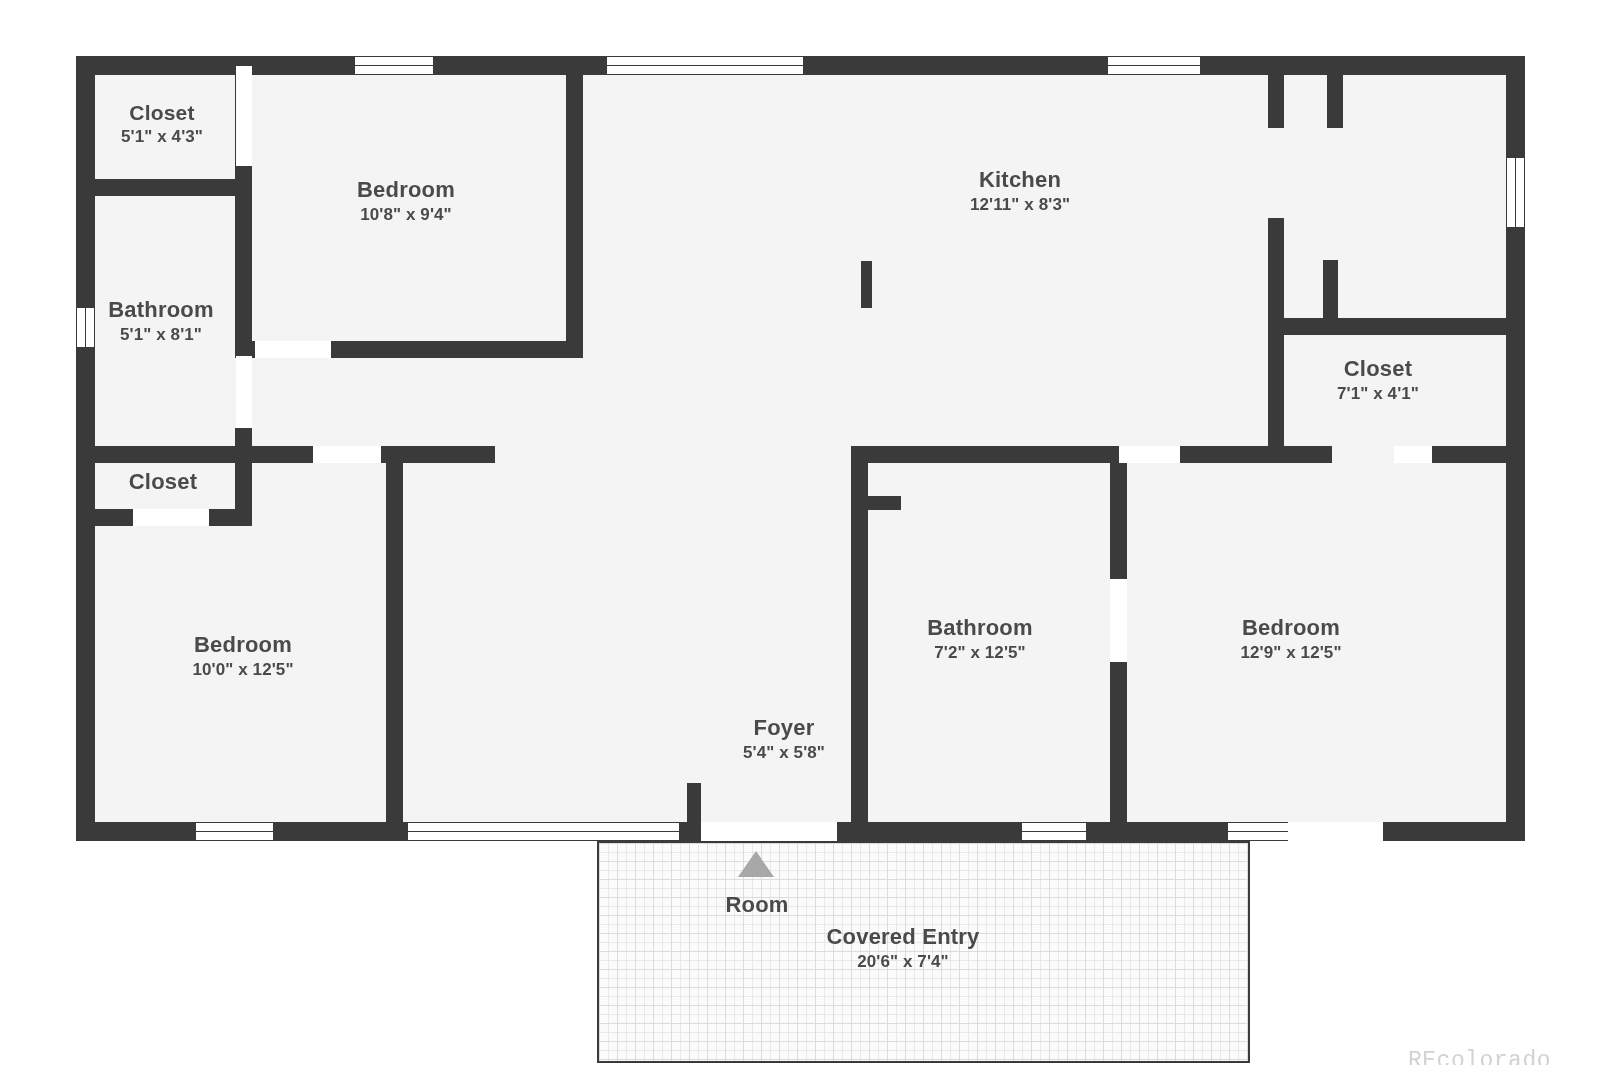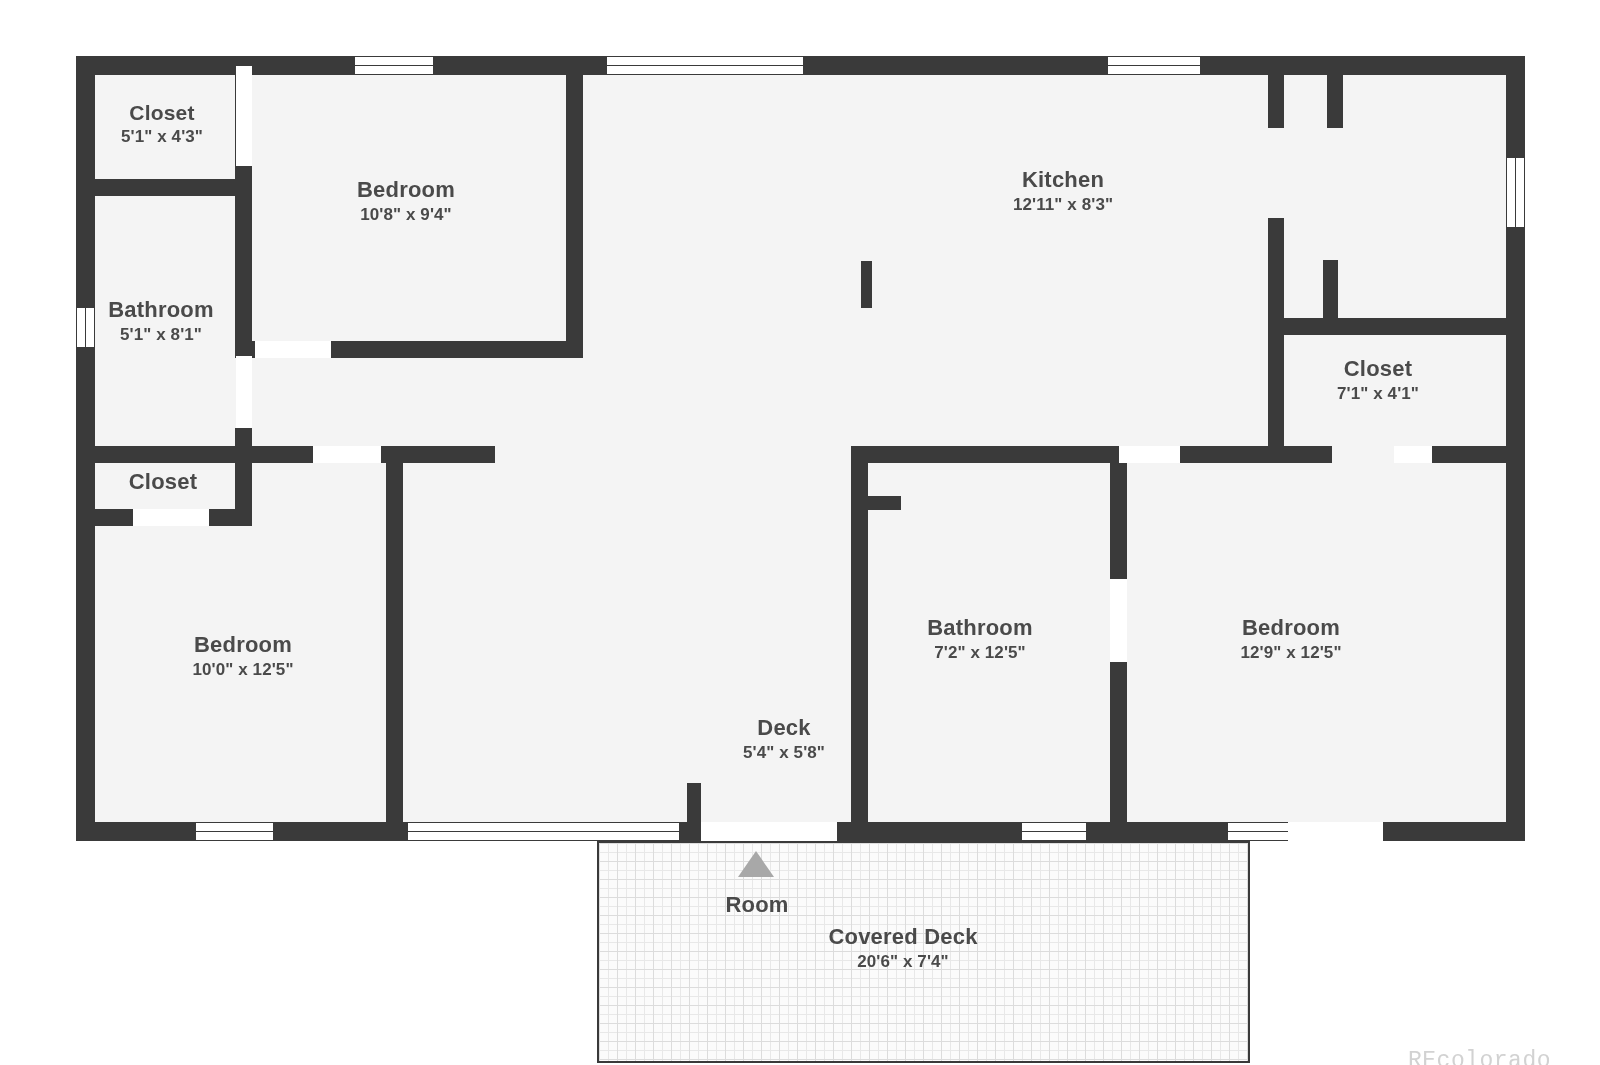--- a/index.html
+++ b/index.html
@@ -211,21 +211,21 @@
     <div class="name">Bathroom</div>
     <div class="dim">5'1" x 8'1"</div>
   </div>
 
   <div class="label" style="left:406px; top:140px;">
     <div class="name">Bedroom</div>
     <div class="dim">10'8" x 9'4"</div>
   </div>
 
 
-  <div class="label" style="left:1063px; top:130px;">
+  <div class="label" style="left:1020px; top:130px;">
     <div class="name">Kitchen</div>
     <div class="dim">12'11" x 8'3"</div>
   </div>
 
 
   <div class="label" style="left:1378px; top:319px;">
     <div class="name">Closet</div>
     <div class="dim">7'1" x 4'1"</div>
   </div>
 
@@ -234,36 +234,36 @@
     <div class="dim"></div>
   </div>
 
   <div class="label" style="left:243px; top:595px;">
     <div class="name">Bedroom</div>
     <div class="dim">10'0" x 12'5"</div>
   </div>
 
 
   <div class="label" style="left:784px; top:678px;">
-    <div class="name">Deck</div>
+    <div class="name">Foyer</div>
     <div class="dim">5'4" x 5'8"</div>
   </div>
 
   <div class="label" style="left:980px; top:578px;">
     <div class="name">Bathroom</div>
     <div class="dim">7'2" x 12'5"</div>
   </div>
 
   <div class="label" style="left:1291px; top:578px;">
     <div class="name">Bedroom</div>
     <div class="dim">12'9" x 12'5"</div>
   </div>
 
   <div class="label" style="left:903px; top:887px;">
-    <div class="name">Covered Deck</div>
+    <div class="name">Covered Entry</div>
     <div class="dim">20'6" x 7'4"</div>
   </div>
 
   <div class="entry-arrow" style="left:738px; top:815px;"></div>
   <div class="label" style="left:757px; top:855px;">
     <div class="name">Room</div>
   </div>
 
   <div class="watermark" style="left:1408px; top:1012px;">REcolorado</div>
 

